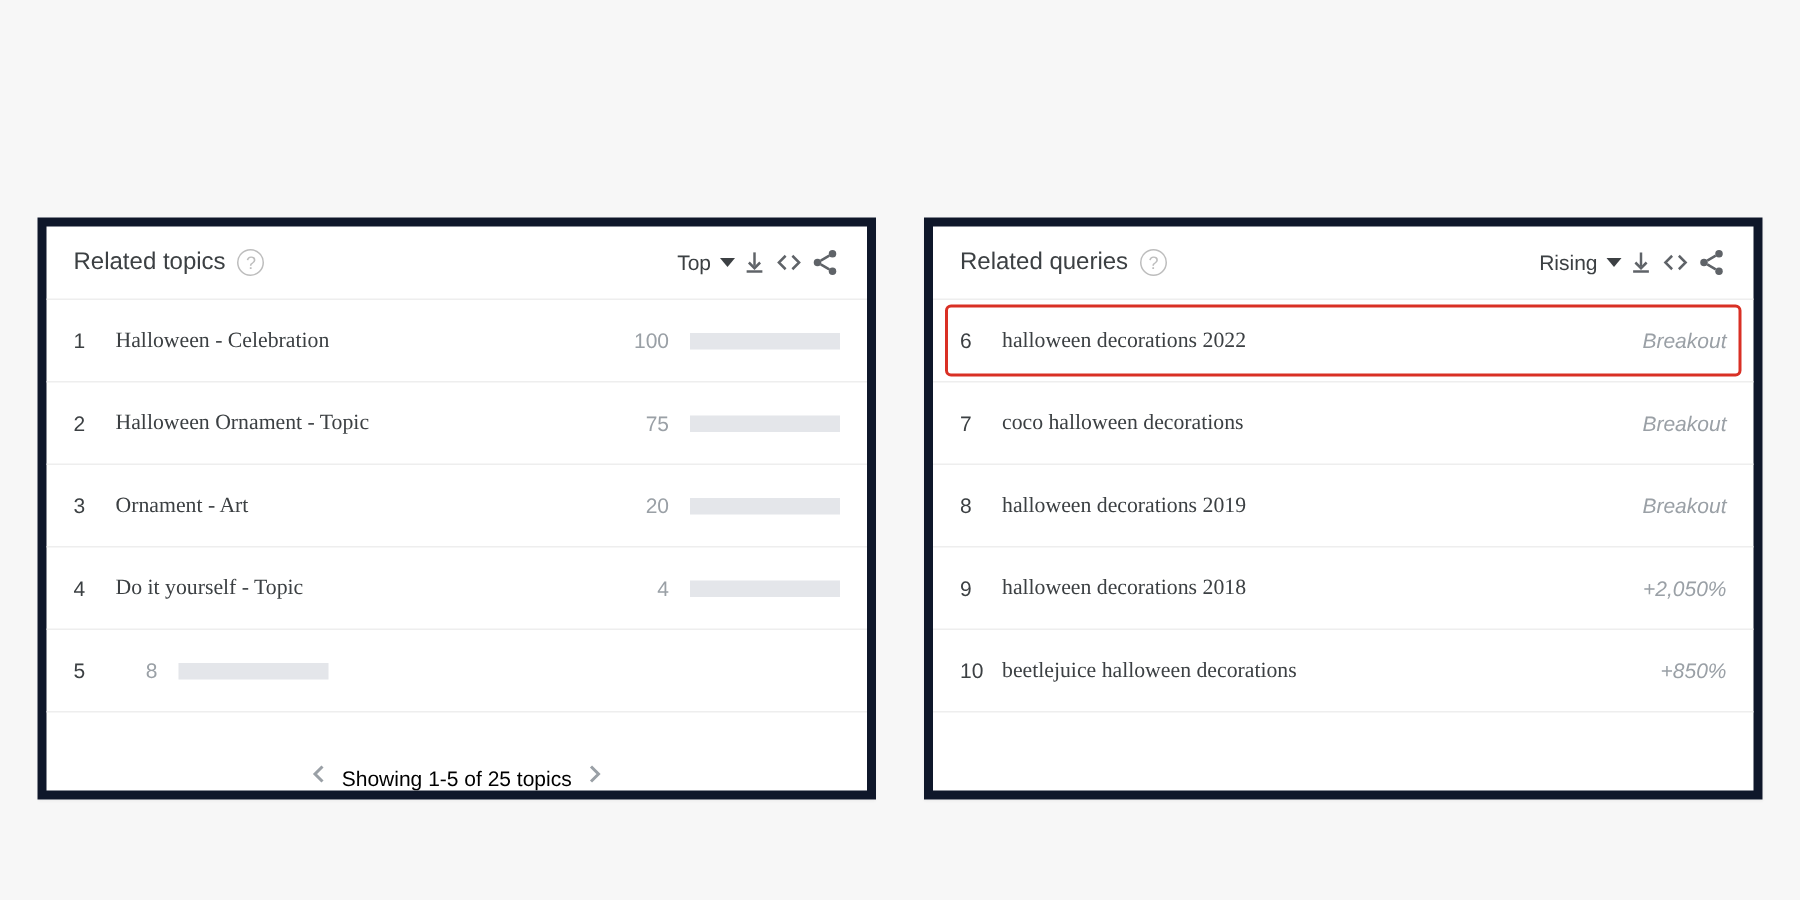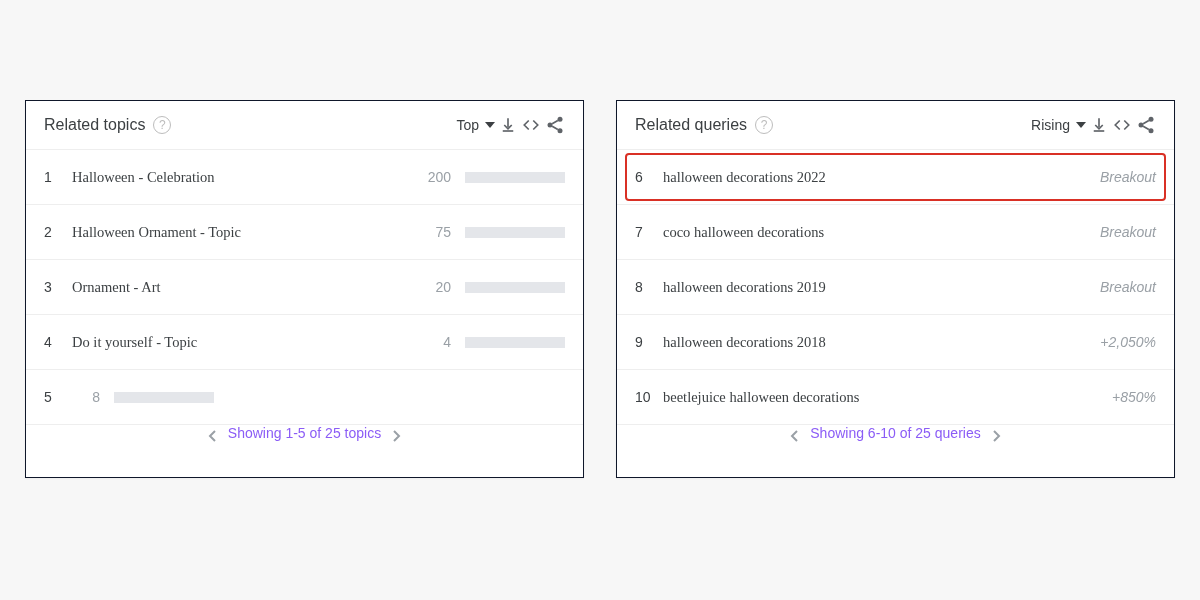--- a/index.html
+++ b/index.html
@@ -10,25 +10,26 @@
     height: 600px;
     overflow: hidden;
     padding: 100px 25px 0 25px;
   }
   .container {
     display: flex;
     gap: 32px;
   }
   .panel {
     background: #fff;
-    border: 1px solid #0f172a;
+    border: 6px solid #0f172a;
     flex: 1;
     display: flex;
     flex-direction: column;
     box-shadow: 0 1px 2px rgba(0,0,0,0.05);
+    margin-top: 45px;
   }
   .panel-header {
     display: flex;
     align-items: center;
     padding: 14px 18px;
     border-bottom: 1px solid #eee;
   }
   .panel-title {
     font-size: 16px;
     color: #3c4043;
@@ -120,26 +121,26 @@
   }
   .row-metric {
     font-size: 14px;
     color: #9aa0a6;
     min-width: 80px;
     text-align: right;
     font-style: italic;
   }
   .pager {
     display: flex;
-    align-items: flex-start;
+    align-items: flex-end;
     justify-content: center;
     gap: 7px;
     height: 52px;
     font-size: 14px;
-    color: #8b5cf6;
+    color: #000000;
   }
   .chev {
     cursor: pointer;
     color: #9aa0a6;
     font-size: 14px;
     padding: 4px;
   }
   svg { display: block; }
 </style>
 </head>
@@ -176,21 +177,21 @@
               <circle cx="18" cy="19" r="3"></circle>
               <path d="M8.6 10.5l6.8-4M8.6 13.5l6.8 4" stroke="#5f6368" stroke-width="2"></path>
             </svg>
         </span>
       </div>
     </div>
     <div class="rows" id="left-rows">
         <div class="row">
           <span class="row-rank">1</span>
           <span class="row-label">Halloween - Celebration</span>
-          <span class="row-value">200</span>
+          <span class="row-value">100</span>
           <span class="bar-wrap"><span class="bar-fill" style="width:100%"></span></span>
         </div>
         <div class="row">
           <span class="row-rank">2</span>
           <span class="row-label">Halloween Ornament - Topic</span>
           <span class="row-value">75</span>
           <span class="bar-wrap"><span class="bar-fill" style="width:75%"></span></span>
         </div>
         <div class="row">
           <span class="row-rank">3</span>
@@ -277,28 +278,15 @@
           <span class="row-rank">9</span>
           <span class="row-label">halloween decorations 2018</span>
           <span class="row-metric">+2,050%</span>
         </div>
         <div class="row">
           <span class="row-rank">10</span>
           <span class="row-label">beetlejuice halloween decorations</span>
           <span class="row-metric">+850%</span>
         </div>
       </div>
-    <div class="pager">
-      <span class="chev">
-        <svg width="10" height="14" viewBox="0 0 10 14" fill="none" stroke="#9aa0a6" stroke-width="2">
-            <path d="M8 2L3 7l5 5"></path>
-          </svg>
-      </span>
-      <span>Showing 6-10 of 25 queries</span>
-      <span class="chev">
-        <svg width="10" height="14" viewBox="0 0 10 14" fill="none" stroke="#9aa0a6" stroke-width="2">
-            <path d="M2 2l5 5-5 5"></path>
-          </svg>
-      </span>
-    </div>
   </div>
 
 </div>
 
 </body></html>

